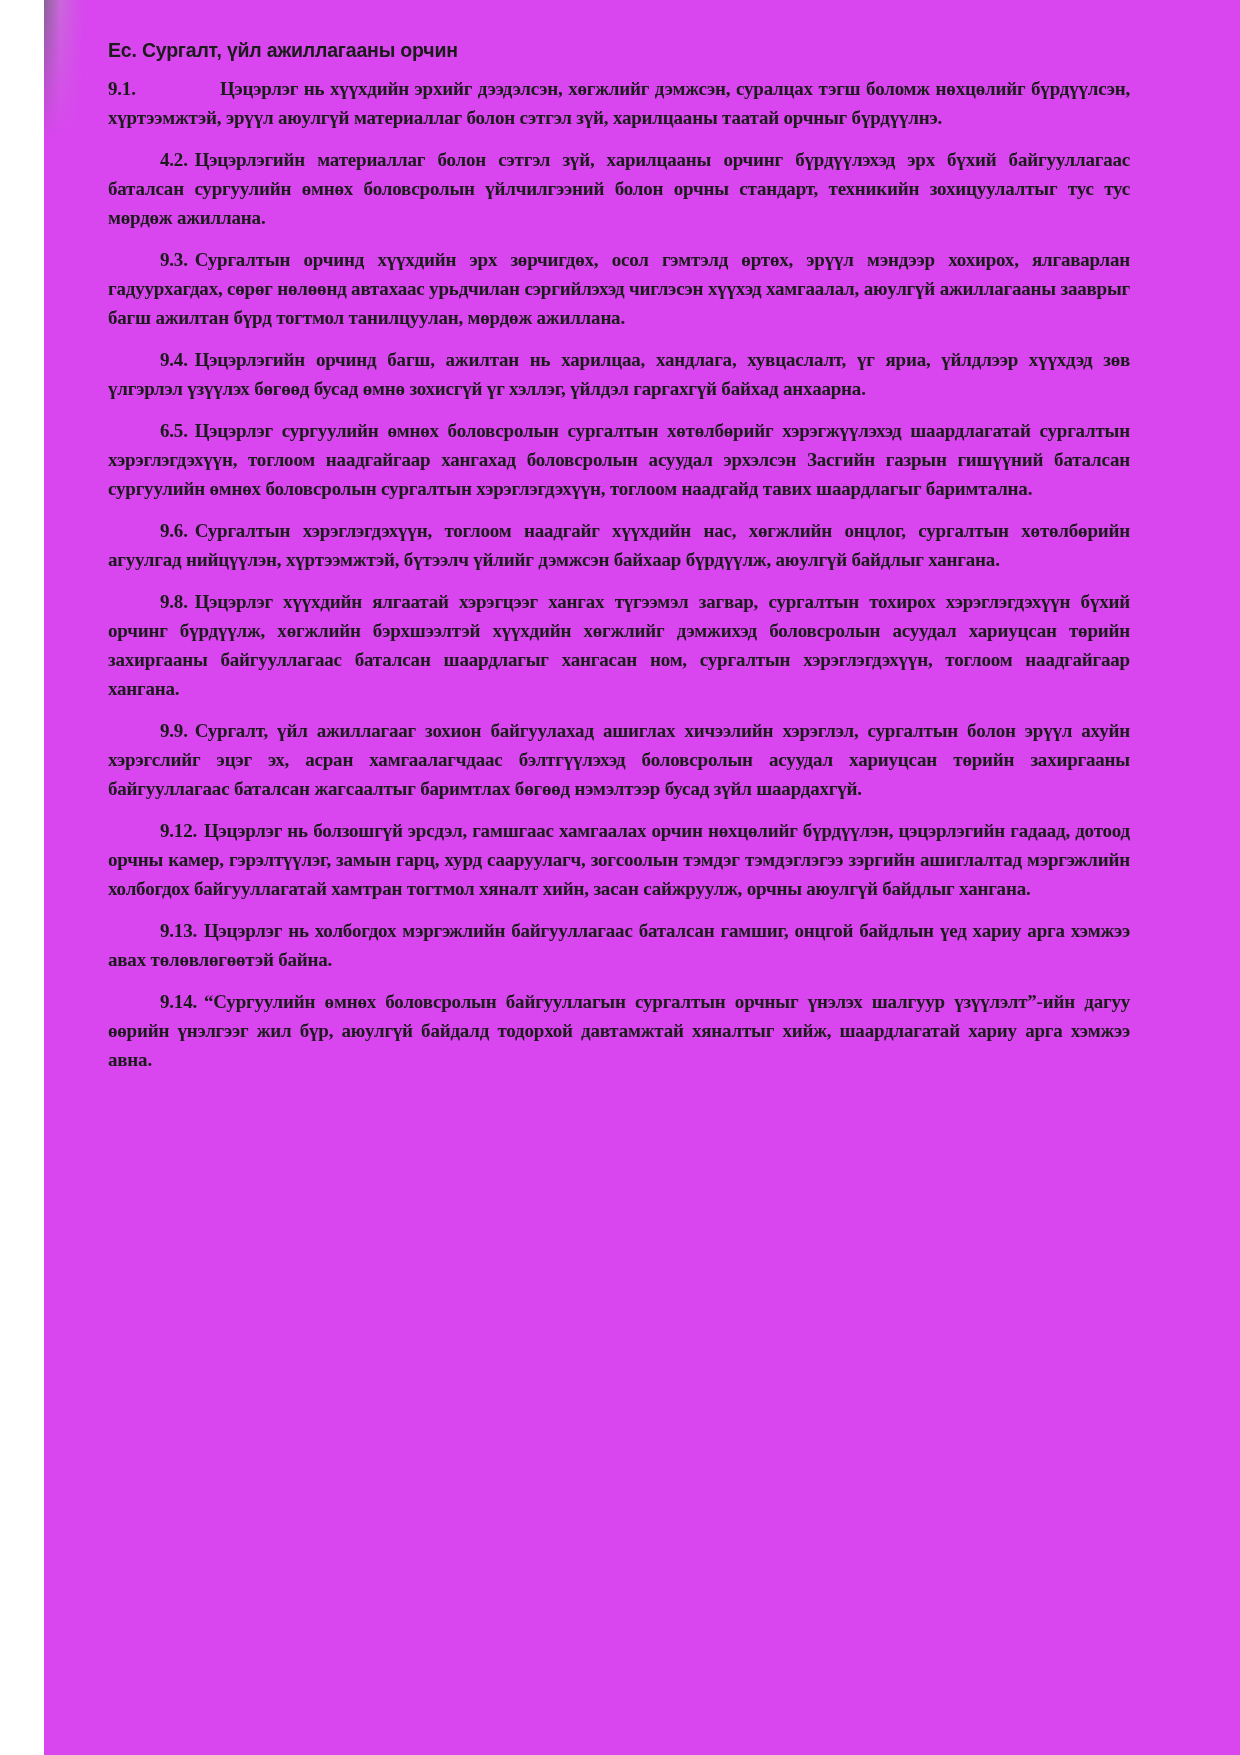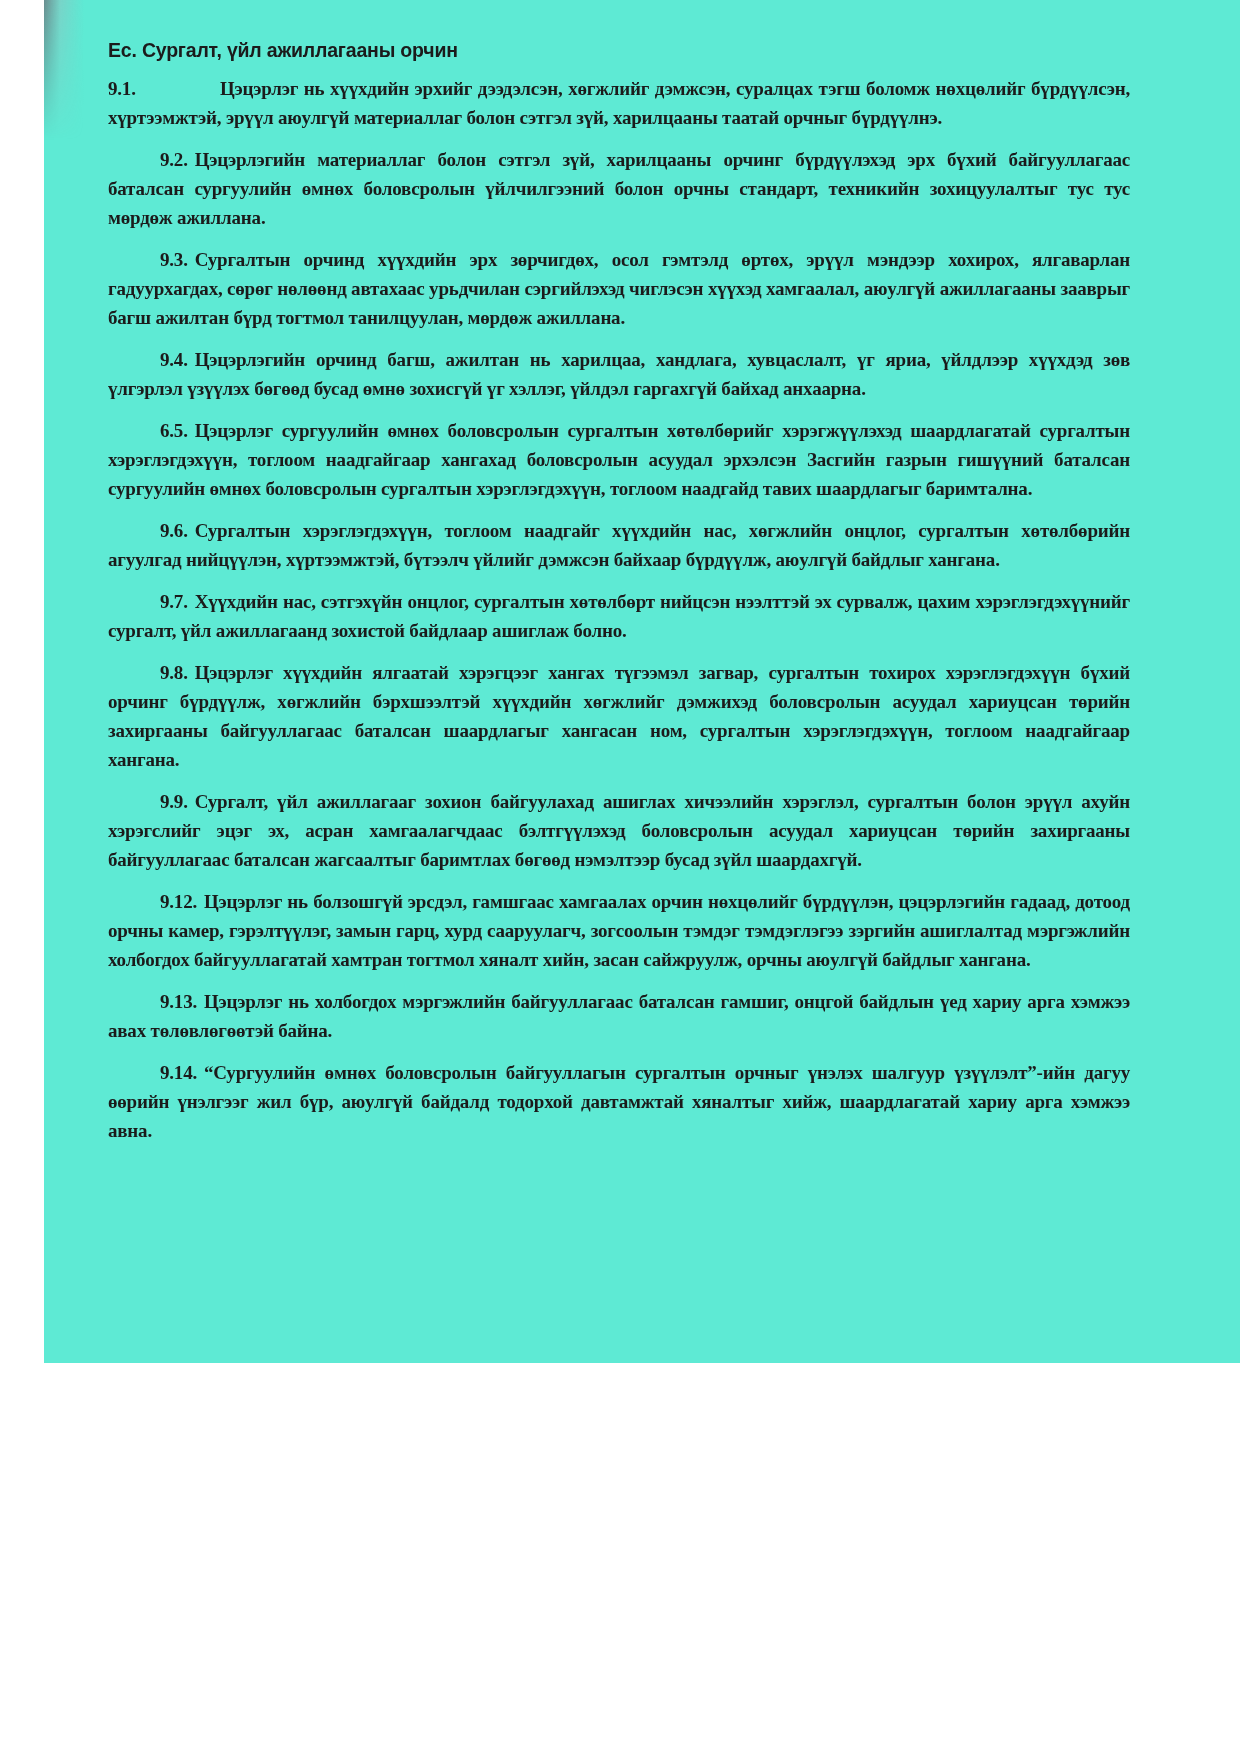--- a/index.html
+++ b/index.html
@@ -11,22 +11,22 @@
       width: 1240px;
       height: 1755px;
       position: relative;
       overflow: hidden;
     }
     .page {
       position: absolute;
       left: 44px;
       top: 0;
       width: 1196px;
-      height: 1363px;
-      background: #5eead4;
+      height: 1755px;
+      background: #d946ef;
       overflow: hidden;
     }
     .corner-shadow {
       position: absolute;
       left: 0;
       top: 0;
       width: 40px;
       height: 140px;
       background: linear-gradient(90deg, rgba(110,110,120,0.75) 0%, rgba(170,170,178,0.35) 40%, rgba(255,255,255,0) 100%);
       -webkit-mask-image: linear-gradient(180deg, #000 0%, rgba(0,0,0,0.5) 50%, rgba(0,0,0,0) 100%);
@@ -78,42 +78,39 @@
   <div class="corner-shadow"></div>
 
   <div class="content">
     <div class="section-heading">Ес. Сургалт, үйл ажиллагааны орчин</div>
 
     <p class="para first">
       <span class="num">9.1.</span><span>Цэцэрлэг нь хүүхдийн эрхийг дээдэлсэн, хөгжлийг дэмжсэн, суралцах тэгш боломж нөхцөлийг бүрдүүлсэн, хүртээмжтэй, эрүүл аюулгүй материаллаг болон сэтгэл зүй, харилцааны таатай орчныг бүрдүүлнэ.</span>
     </p>
 
     <p class="para">
-      <span class="num">9.2.</span><span class="gap"></span><span>Цэцэрлэгийн материаллаг болон сэтгэл зүй, харилцааны орчинг бүрдүүлэхэд эрх бүхий байгууллагаас баталсан сургуулийн өмнөх боловсролын үйлчилгээний болон орчны стандарт, техникийн зохицуулалтыг тус тус мөрдөж ажиллана.</span>
+      <span class="num">4.2.</span><span class="gap"></span><span>Цэцэрлэгийн материаллаг болон сэтгэл зүй, харилцааны орчинг бүрдүүлэхэд эрх бүхий байгууллагаас баталсан сургуулийн өмнөх боловсролын үйлчилгээний болон орчны стандарт, техникийн зохицуулалтыг тус тус мөрдөж ажиллана.</span>
     </p>
 
     <p class="para">
       <span class="num">9.3.</span><span class="gap"></span><span>Сургалтын орчинд хүүхдийн эрх зөрчигдөх, осол гэмтэлд өртөх, эрүүл мэндээр хохирох, ялгаварлан гадуурхагдах, сөрөг нөлөөнд автахаас урьдчилан сэргийлэхэд чиглэсэн хүүхэд хамгаалал, аюулгүй ажиллагааны зааврыг багш ажилтан бүрд тогтмол танилцуулан, мөрдөж ажиллана.</span>
     </p>
 
     <p class="para">
       <span class="num">9.4.</span><span class="gap"></span><span>Цэцэрлэгийн орчинд багш, ажилтан нь харилцаа, хандлага, хувцаслалт, үг яриа, үйлдлээр хүүхдэд зөв үлгэрлэл үзүүлэх бөгөөд бусад өмнө зохисгүй үг хэллэг, үйлдэл гаргахгүй байхад анхаарна.</span>
     </p>
 
     <p class="para">
       <span class="num">6.5.</span><span class="gap"></span><span>Цэцэрлэг сургуулийн өмнөх боловсролын сургалтын хөтөлбөрийг хэрэгжүүлэхэд шаардлагатай сургалтын хэрэглэгдэхүүн, тоглоом наадгайгаар хангахад боловсролын асуудал эрхэлсэн Засгийн газрын гишүүний баталсан сургуулийн өмнөх боловсролын сургалтын хэрэглэгдэхүүн, тоглоом наадгайд тавих шаардлагыг баримтална.</span>
     </p>
 
     <p class="para">
       <span class="num">9.6.</span><span class="gap"></span><span>Сургалтын хэрэглэгдэхүүн, тоглоом наадгайг хүүхдийн нас, хөгжлийн онцлог, сургалтын хөтөлбөрийн агуулгад нийцүүлэн, хүртээмжтэй, бүтээлч үйлийг дэмжсэн байхаар бүрдүүлж, аюулгүй байдлыг хангана.</span>
     </p>
 
-    <p class="para">
-      <span class="num">9.7.</span><span class="gap"></span><span>Хүүхдийн нас, сэтгэхүйн онцлог, сургалтын хөтөлбөрт нийцсэн нээлттэй эх сурвалж, цахим хэрэглэгдэхүүнийг сургалт, үйл ажиллагаанд зохистой байдлаар ашиглаж болно.</span>
-    </p>
 
     <p class="para">
       <span class="num">9.8.</span><span class="gap"></span><span>Цэцэрлэг хүүхдийн ялгаатай хэрэгцээг хангах түгээмэл загвар, сургалтын тохирох хэрэглэгдэхүүн бүхий орчинг бүрдүүлж, хөгжлийн бэрхшээлтэй хүүхдийн хөгжлийг дэмжихэд боловсролын асуудал хариуцсан төрийн захиргааны байгууллагаас баталсан шаардлагыг хангасан ном, сургалтын хэрэглэгдэхүүн, тоглоом наадгайгаар хангана.</span>
     </p>
 
     <p class="para">
       <span class="num">9.9.</span><span class="gap"></span><span>Сургалт, үйл ажиллагааг зохион байгуулахад ашиглах хичээлийн хэрэглэл, сургалтын болон эрүүл ахуйн хэрэгслийг эцэг эх, асран хамгаалагчдаас бэлтгүүлэхэд боловсролын асуудал хариуцсан төрийн захиргааны байгууллагаас баталсан жагсаалтыг баримтлах бөгөөд нэмэлтээр бусад зүйл шаардахгүй.</span>
     </p>
 
 

